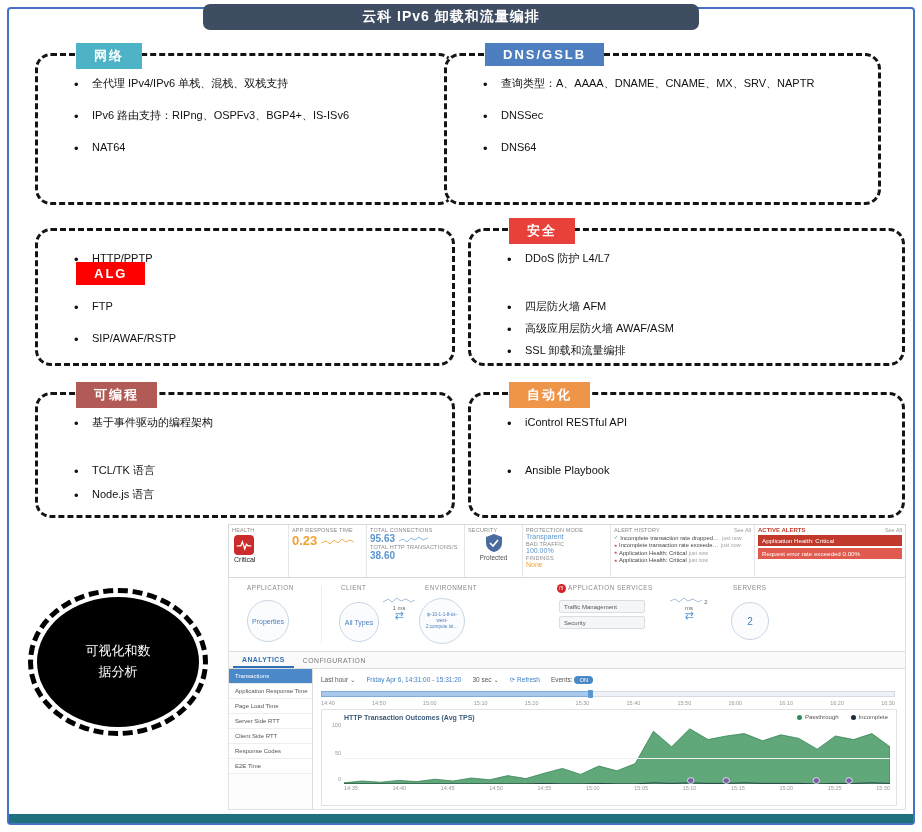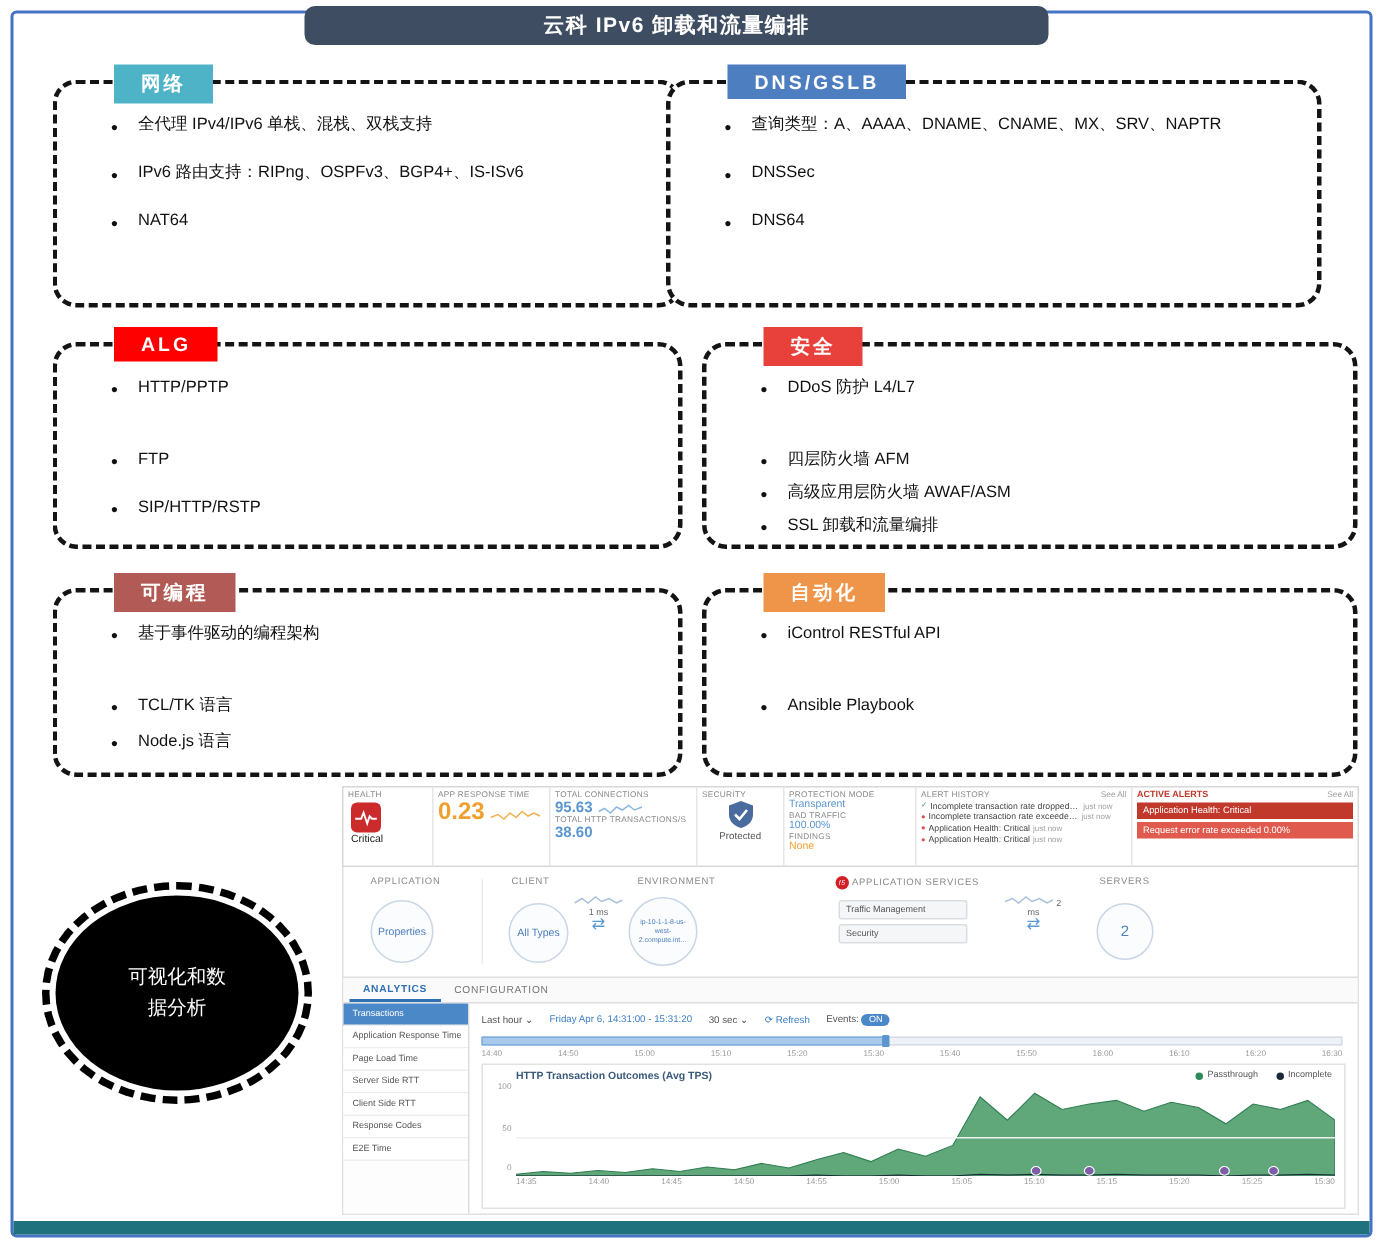--- a/index.html
+++ b/index.html
@@ -23,21 +23,21 @@
 
   
   .dash { position:absolute; left:228px; top:524px; width:678px; height:286px; background:#fff; font-size:7px; color:#333; }
   .stats-row { display:flex; height:54px; border:1px solid #d8d8d8; background:#fff; }
   .cell { border-right:1px solid #e6e6e6; padding:2px 3px; position:relative; overflow:hidden; }
   .cell-label { font-size:5.5px; color:#8a8a8a; letter-spacing:.2px; white-space:nowrap; }
   .c-health { width:60px; }
   .health-icon { width:20px; height:20px; background:#cc2b2b; border-radius:4px; margin:2px 0 1px 2px; display:flex; align-items:center; justify-content:center; }
   .health-status { font-size:7px; color:#222; margin-left:2px; }
   .c-art { width:78px; }
-  .big-num { font-size:16px; font-weight:bold; }
+  .big-num { font-size:13px; font-weight:bold; }
   .orange { color:#f0a030; } .blue { color:#5b96cf; }
   .num-row { display:flex; align-items:center; gap:4px; }
   .c-conns { width:98px; }
   .c-conns .big-num { font-size:10px; }
   .c-sec { width:58px; text-align:left; }
   .c-sec .shield-wrap { display:flex; flex-direction:column; align-items:center; }
   .sec-status { font-size:6.5px; color:#555; margin-top:1px; }
   .c-prot { width:88px; }
   .prot-val { font-size:7px; margin-bottom:1px; }
   .c-hist { width:144px; }
@@ -110,25 +110,25 @@
   <div class="feature-box" style="left:444px; top:53px; width:437px; height:152px;">
     <div class="box-label" style="background: rgb(77, 126, 191);">DNS/GSLB</div>
     <ul>
       <li style="max-width:360px;">查询类型：A、AAAA、DNAME、CNAME、MX、SRV、NAPTR</li>
       <li>DNSSec</li>
       <li>DNS64</li>
     </ul>
   </div>
 
   <div class="feature-box" style="left:35px; top:228px; width:420px; height:138px;">
-    <div class="box-label" style="background: rgb(254, 0, 0);">ALG</div>
+    <div class="box-label" style="background: rgb(254, 0, 0); margin-top: 44px;">ALG</div>
     <ul>
       <li class="gap-after">HTTP/PPTP</li>
       <li>FTP</li>
-      <li>SIP/HTTP/RSTP</li>
+      <li>SIP/AWAF/RSTP</li>
     </ul>
   </div>
 
   <div class="feature-box" style="left:468px; top:228px; width:437px; height:138px;">
     <div class="box-label" style="background: rgb(232, 64, 58);">安全</div>
     <ul>
       <li class="gap-after">DDoS 防护 L4/L7</li>
       <li style="margin-bottom:6px;">四层防火墙 AFM</li>
       <li style="margin-bottom:6px;">高级应用层防火墙 AWAF/ASM</li>
       <li>SSL 卸载和流量编排</li>

